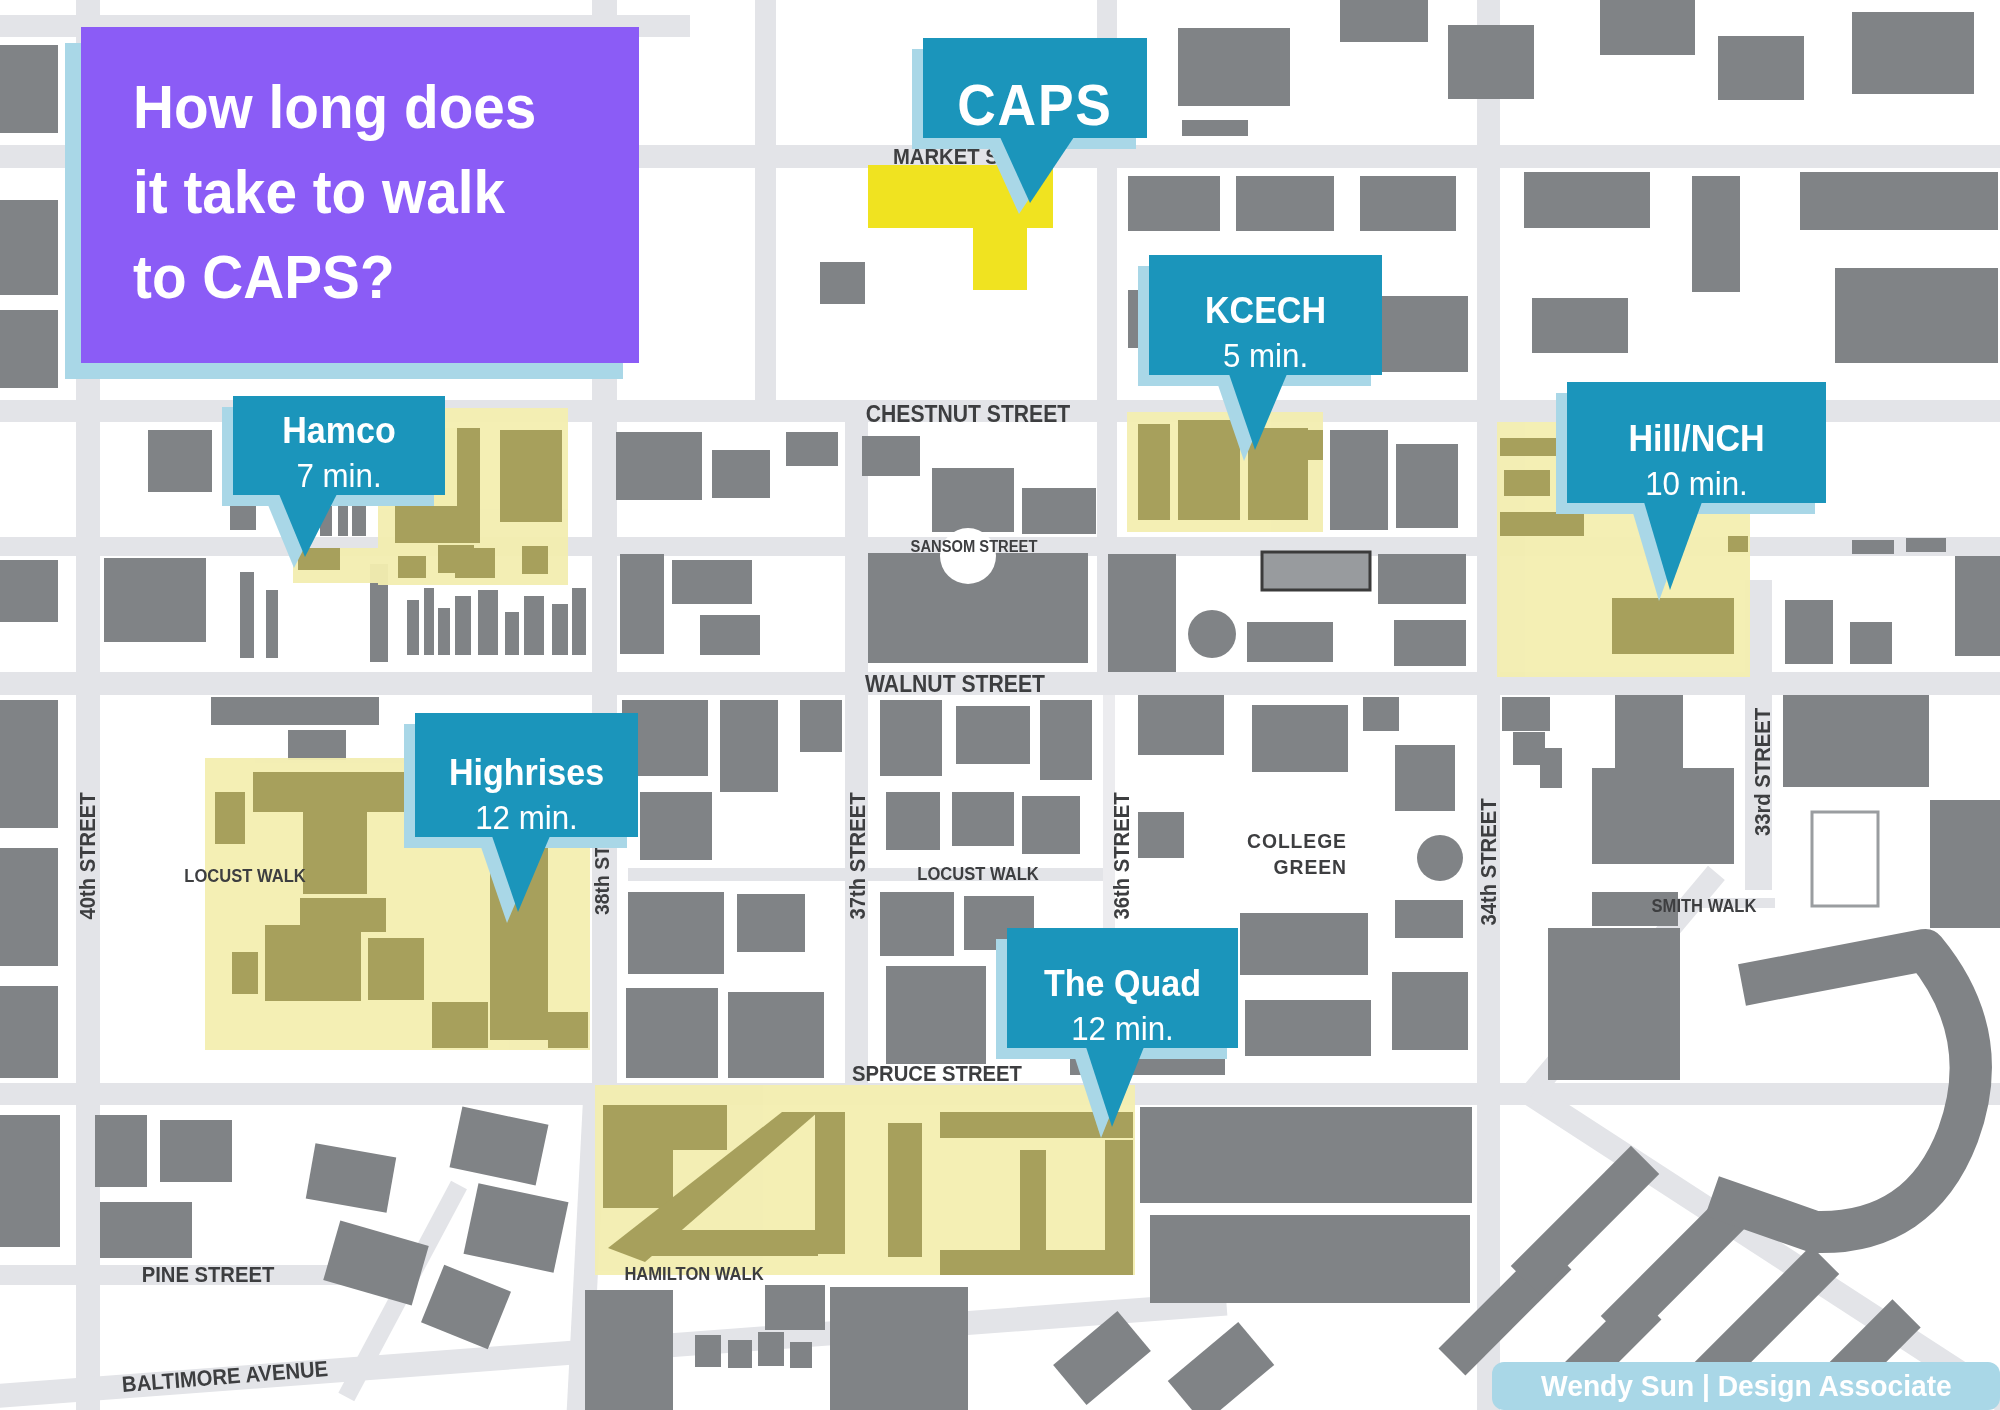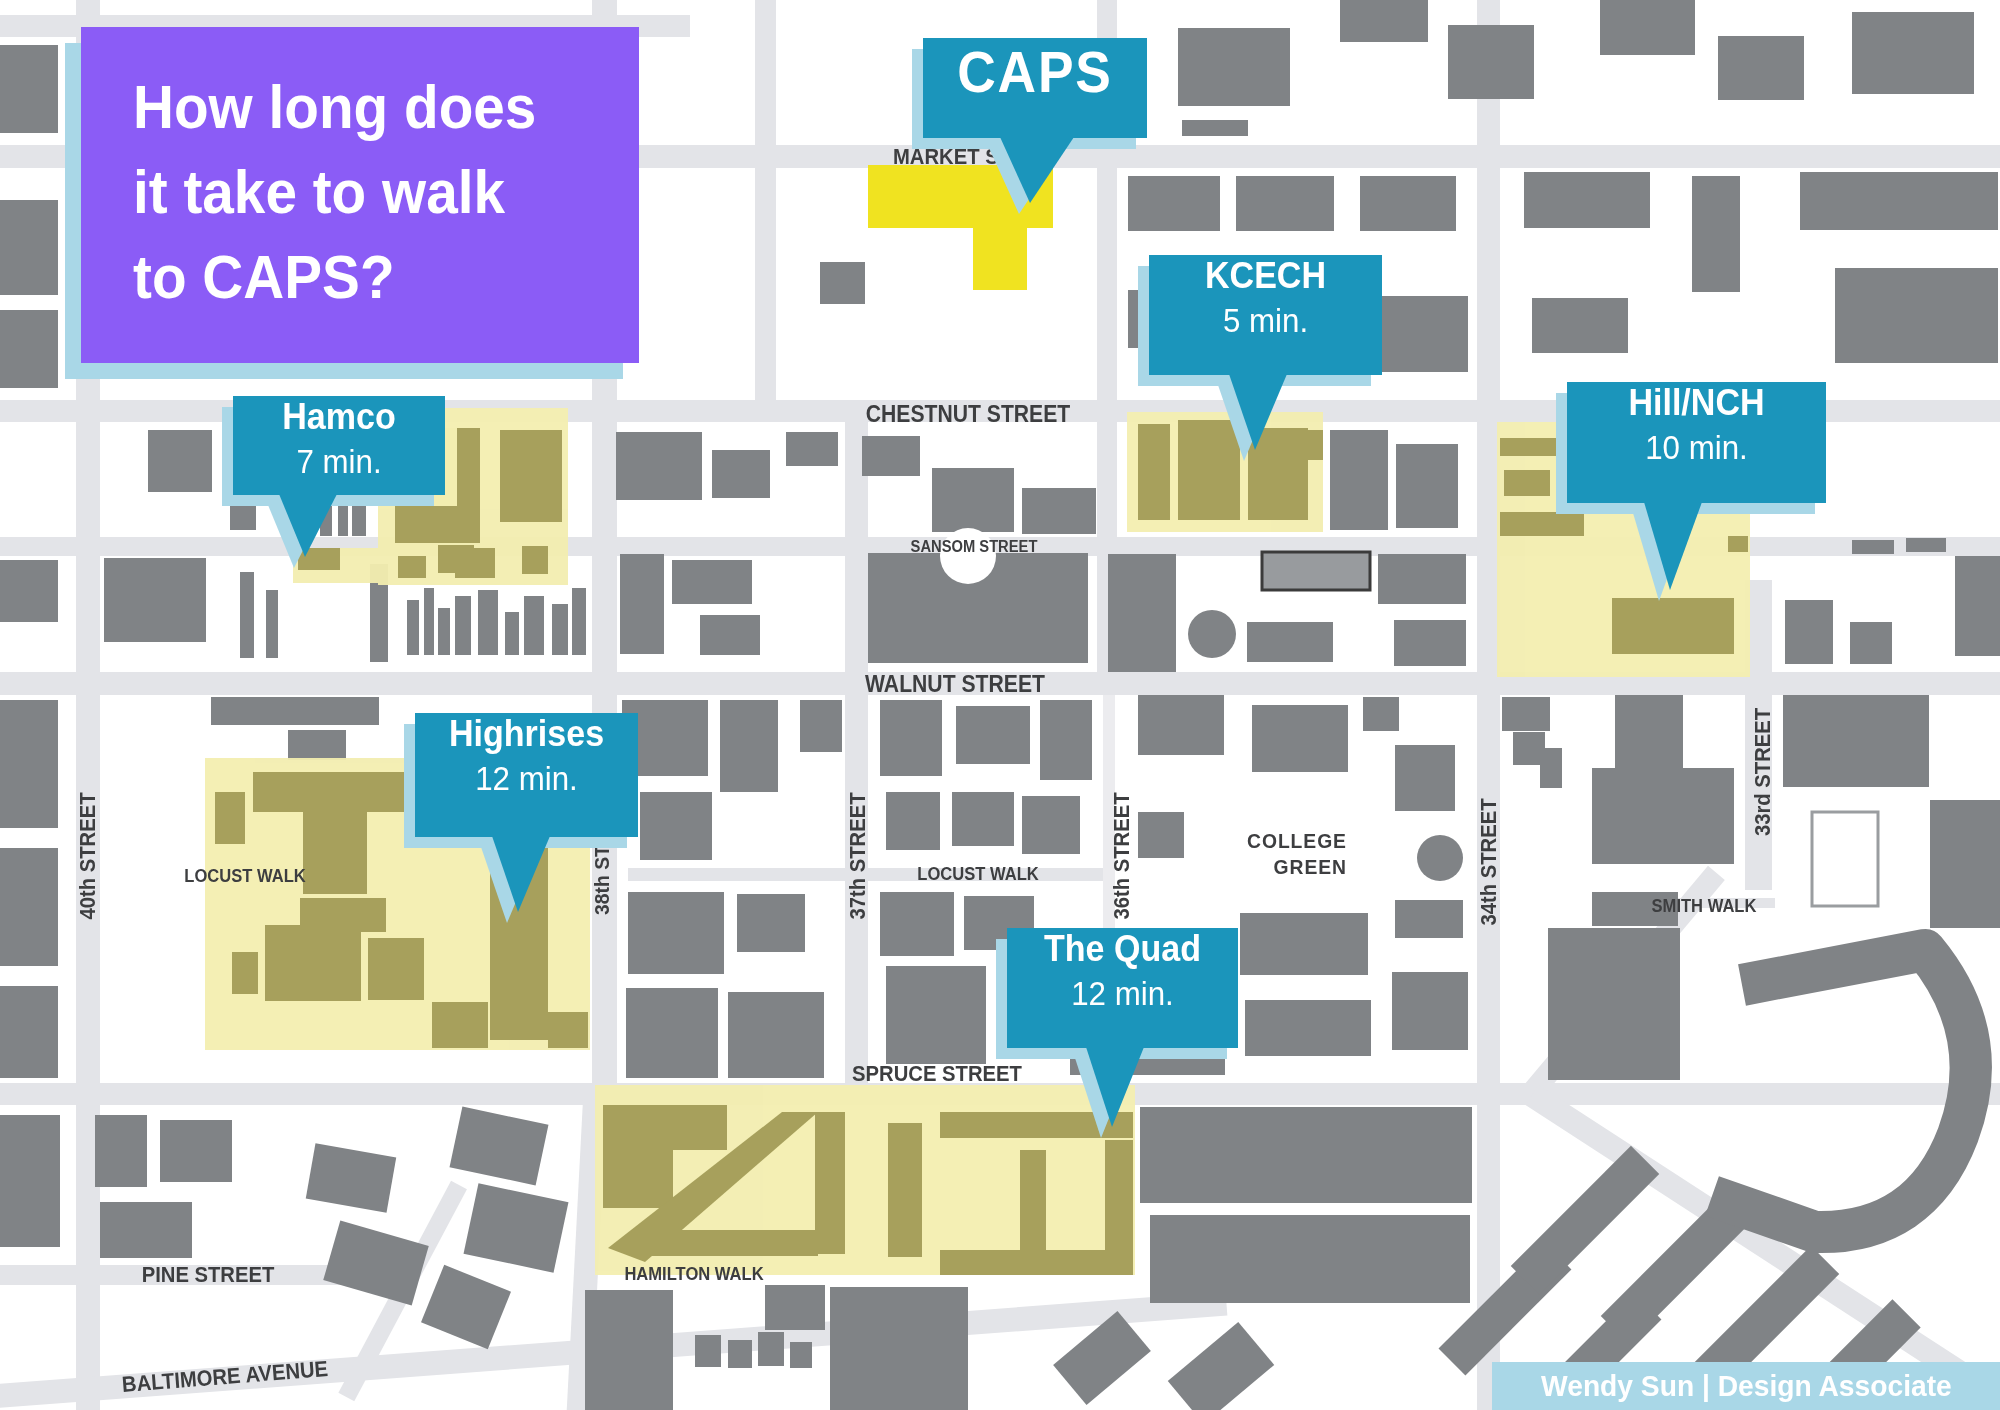--- a/index.html
+++ b/index.html
@@ -9,40 +9,40 @@
 
   
   .sl{position:absolute;transform:translate(-50%,-50%);font-weight:700;color:#3d3e40;
       white-space:nowrap;z-index:10;}
   .sl>span{display:inline-block;transform:scaleX(.92);}
   .sl.v{transform:translate(-50%,-50%) rotate(-90deg);}
   .sl.pre{white-space:pre-line;text-align:right;line-height:1.25;letter-spacing:1px;}
 
   
   .co{position:absolute;background:#1b95bb;color:#fff;text-align:center;z-index:30;
-      display:flex;flex-direction:column;justify-content:flex-start;gap:4px;
+      display:flex;flex-direction:column;justify-content:flex-end;gap:4px;
       filter:drop-shadow(-11px 11px 0 #a9d7e7);}
   .co::after{content:"";position:absolute;top:calc(100% - 1px);left:var(--px);
       border-left:26px solid transparent;border-right:32px solid transparent;
       border-top:var(--ph) solid #1b95bb;}
   .co .nm{font-weight:700;font-size:37px;transform:scaleX(.92);}
   .co .tm{font-size:34px;transform:scaleX(.92);}
   .co.big::after{border-left:30px solid transparent;border-right:44px solid transparent;}
   .co.big .nm{font-size:58px;letter-spacing:2px;}
 
   
   #title-card{position:absolute;left:81px;top:27px;width:558px;height:336px;background:#8b5cf6;
       z-index:40;filter:drop-shadow(-16px 16px 0 #a9d7e7);}
   #title-card .tx{position:absolute;left:52px;top:38px;color:#fff;font-weight:700;font-size:61px;
       line-height:85px;white-space:pre-line;transform:scaleX(.93);transform-origin:left top;}
 
   
   #credit{position:absolute;left:1492px;top:1362px;width:508px;height:48px;background:#a9d7e7;
       color:#fff;font-weight:700;font-size:30px;display:flex;align-items:center;justify-content:center;
-      z-index:50;}
+      z-index:50;border-radius:12px;}
   #credit>span{display:inline-block;transform:scaleX(.94);}
 </style>
 </head>
 <body>
 
 <div id="stage">
 
   <svg id="map-svg" viewBox="0 0 2000 1410" xmlns="http://www.w3.org/2000/svg">
 
     <g fill="#e3e4e8">

